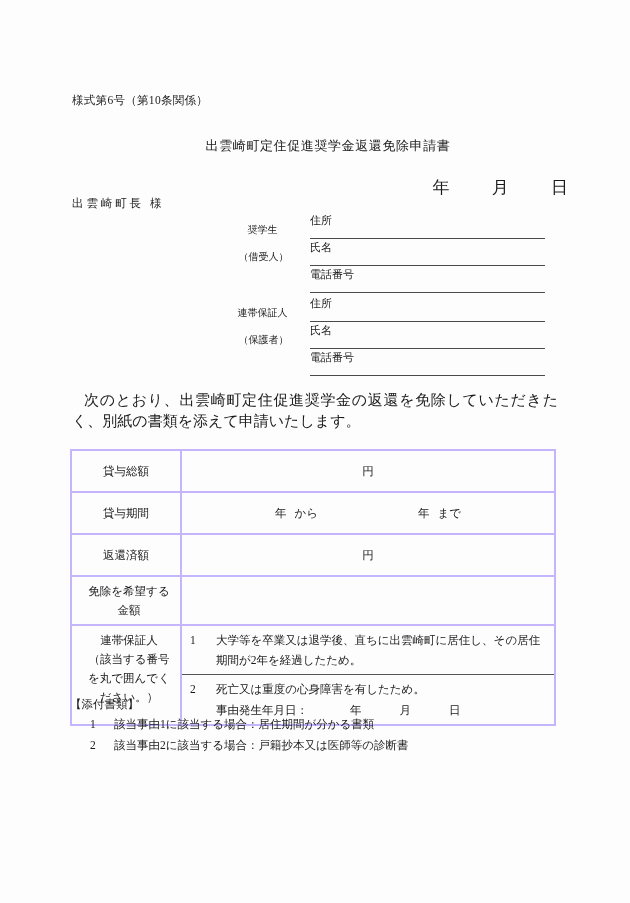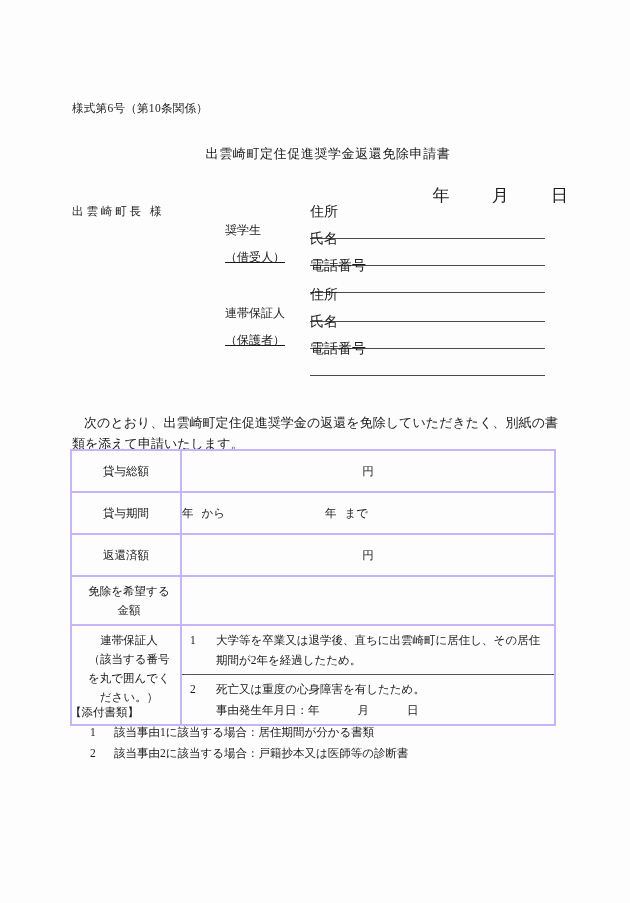--- a/index.html
+++ b/index.html
@@ -14,21 +14,21 @@
   #page {
     position: relative;
     width: 630px;
     height: 903px;
     background: #fdfdfd;
     overflow: hidden;
     font-size: 11.5px;
   }
 
   
-  .abs { position: absolute; margin-top: 8px; }
+  .abs { position: absolute; }
   .nowrap { white-space: nowrap; }
 
   
   .form-number {
     left: 72px;
     top: 93px;
     font-size: 11.5px;
     letter-spacing: 0.3px;
   }
   .doc-title {
@@ -69,41 +69,41 @@
     left: 225px;
     width: 320px;
   }
   .party-row {
     display: flex;
     align-items: flex-end;
     height: 27px;
   }
   .party-role {
     width: 85px;
-    text-align: left;
+    text-align: center;
     padding-right: 10px;
-    font-size: 12px;
+    font-size: 10px;
     box-sizing: border-box;
     line-height: 18px;
   }
-  .party-role.indent { padding-right: 8px; text-decoration: underline; }
+  .party-role.indent { padding-right: 8px; }
   .field {
     flex: 1;
     border-bottom: 1px solid #4a4a4a;
-    font-size: 14px;
+    font-size: 11px;
     line-height: 18px;
-    padding-bottom: 17px;
+    padding-bottom: 9px;
   }
 
   
   .body-text {
     left: 72px;
-    top: 404px;
+    top: 390px;
     width: 486px;
-    font-size: 13px;
+    font-size: 15px;
     line-height: 21px;
     text-align: justify;
     text-indent: 12px;
   }
 
   
   .form-table {
     position: absolute;
     left: 70px;
     top: 449px;
@@ -129,20 +129,21 @@
     font-family: Liberation Mono, monospace;
   }
   .value-cell {
     position: relative;
     height: 40px;
   }
   .value-center {
     text-align: center;
   }
   .period-cell {
+    text-align: center;
   }
   .period-cell .seg { display: inline-block; }
   .period-cell .seg.first { margin-right: 100px; }
   .period-cell .seg .y { margin-right: 8px; }
 
   .reason-cell { padding: 0; vertical-align: top; }
   .reason-inner { }
   .reason-item {
     display: flex;
     padding: 4px 4px 4px 8px;
@@ -152,21 +153,21 @@
     border-top: 1px solid #555555;
   }
   .reason-num {
     width: 26px;
     flex-shrink: 0;
   }
   .reason-body { flex: 1; }
   .reason-date {
     margin-top: 1px;
   }
-  .reason-date .lbl { }
+  .reason-date .lbl { margin-right: 42px; }
   .reason-date .u { display: inline-block; }
   .reason-date .u + .u { margin-left: 38px; }
 
   
   .attach {
     left: 70px;
     top: 694px;
     width: 500px;
     font-size: 11.5px;
   }

